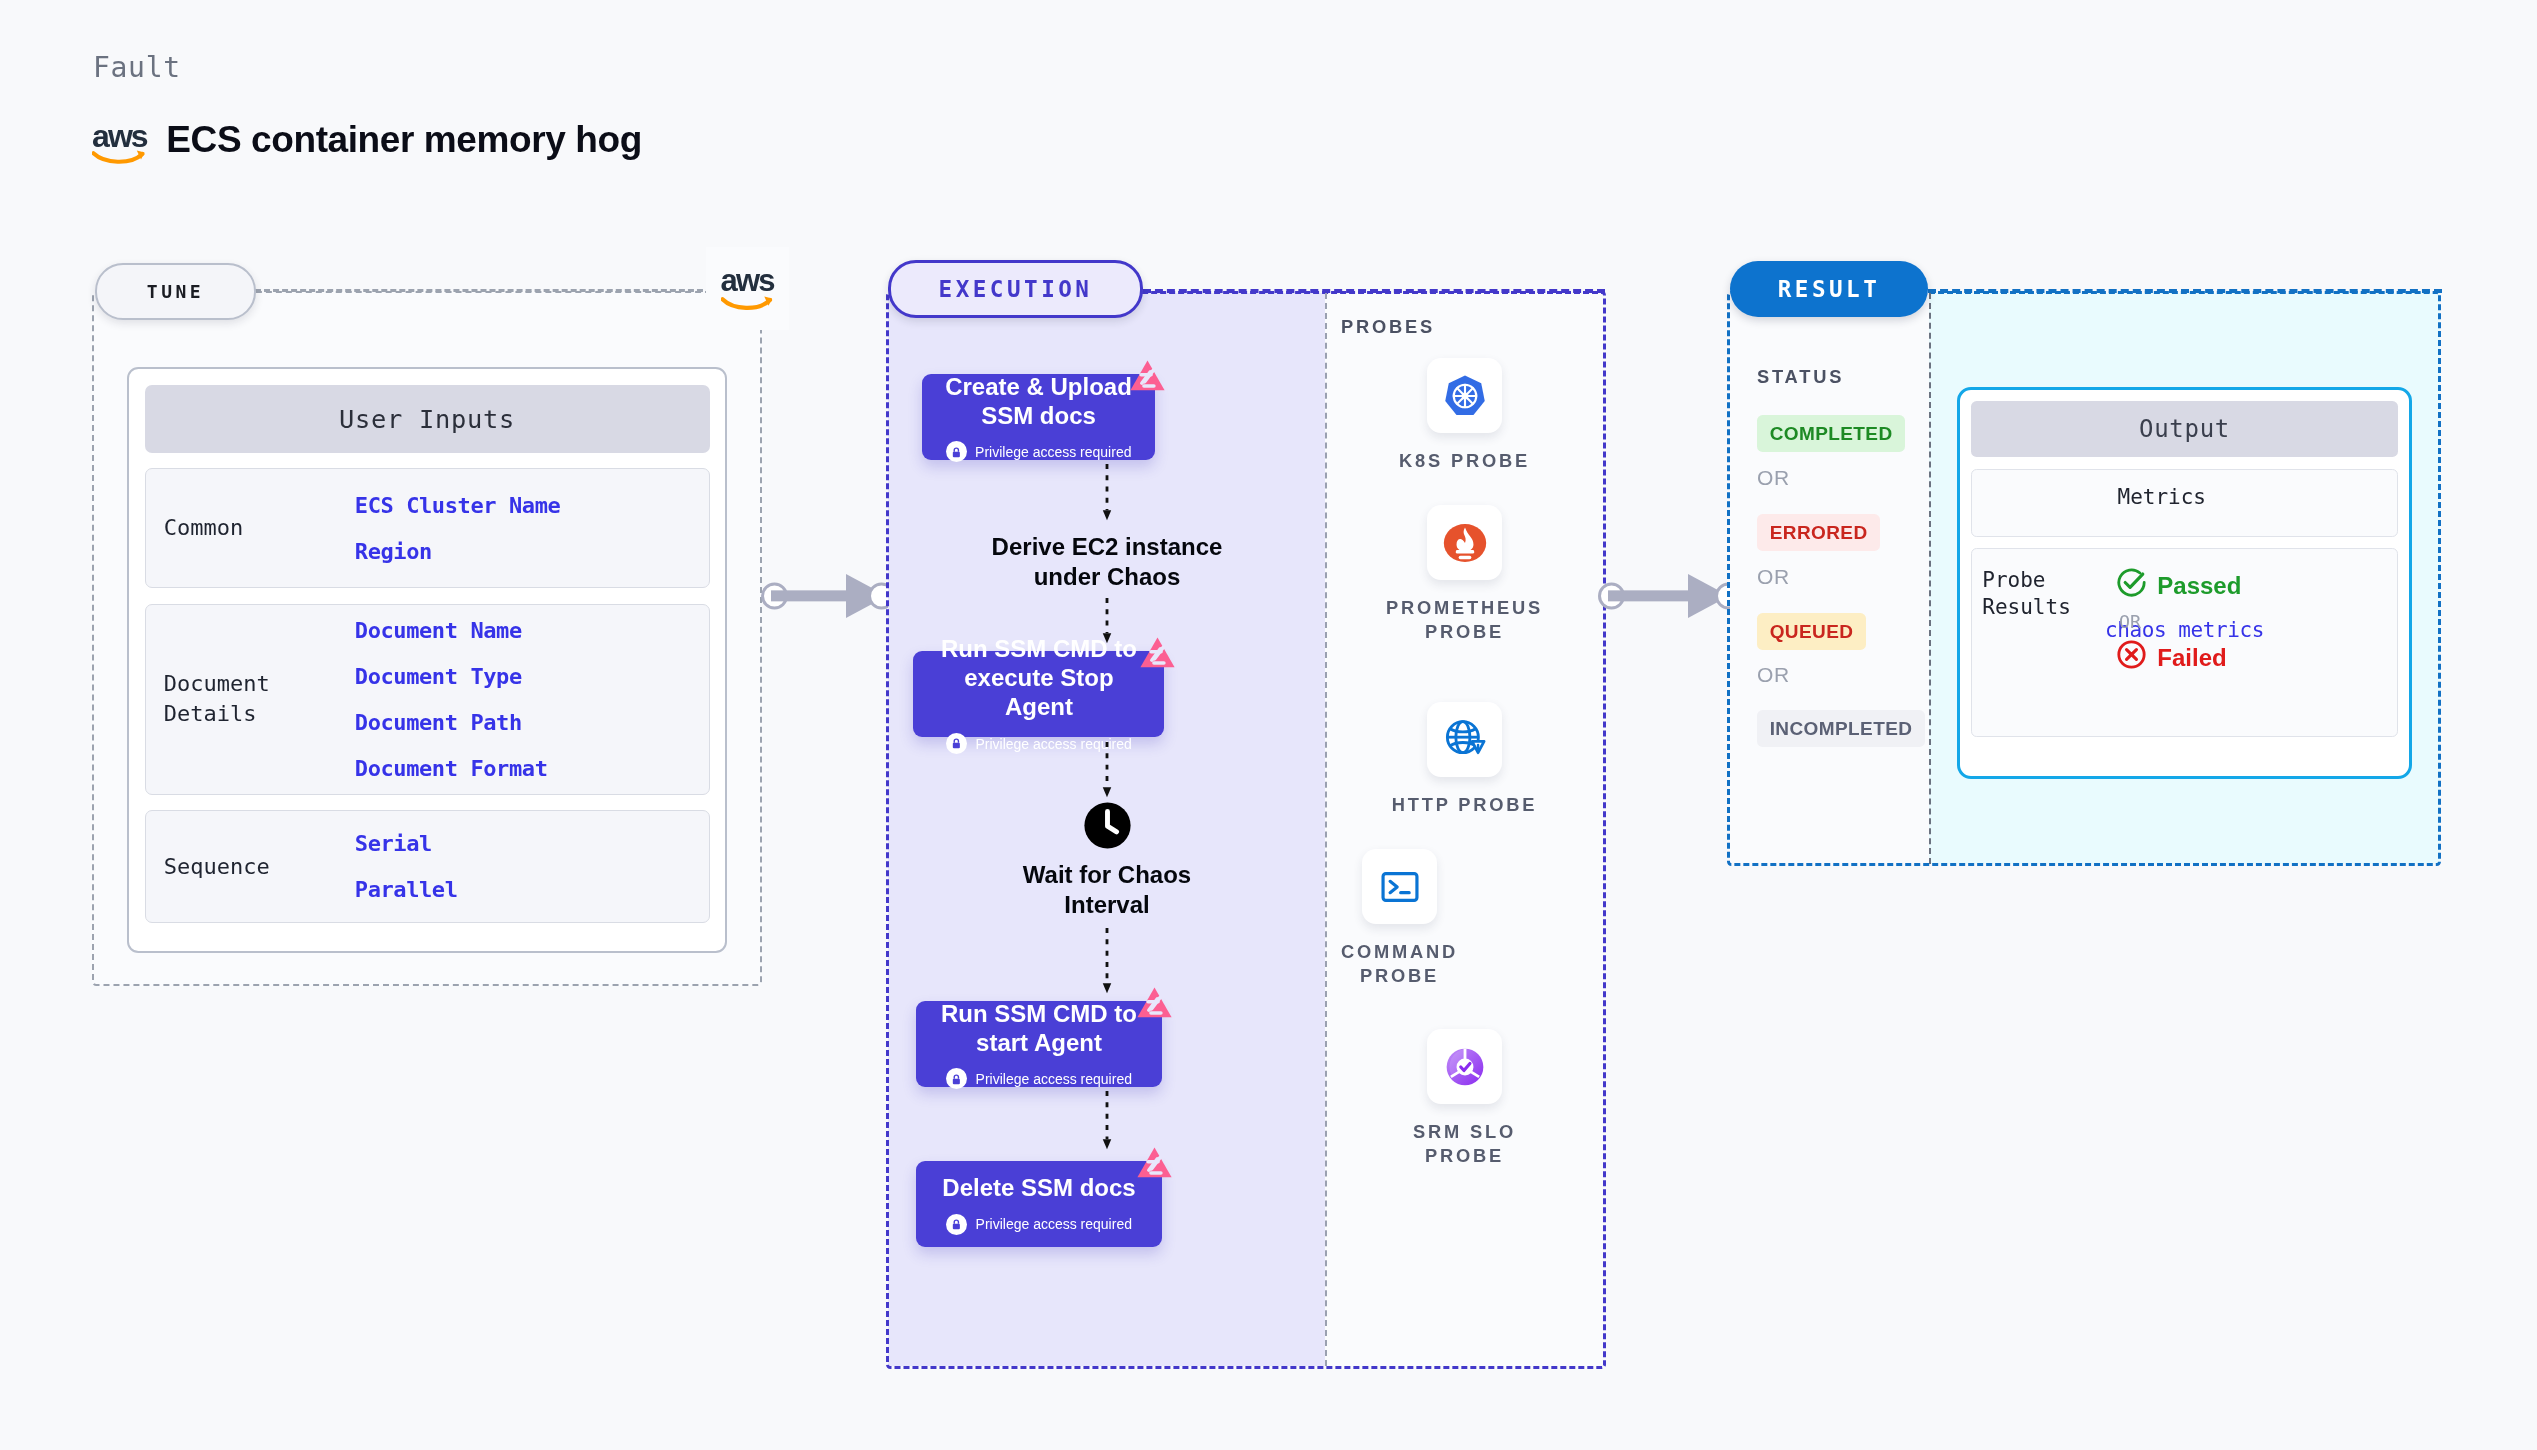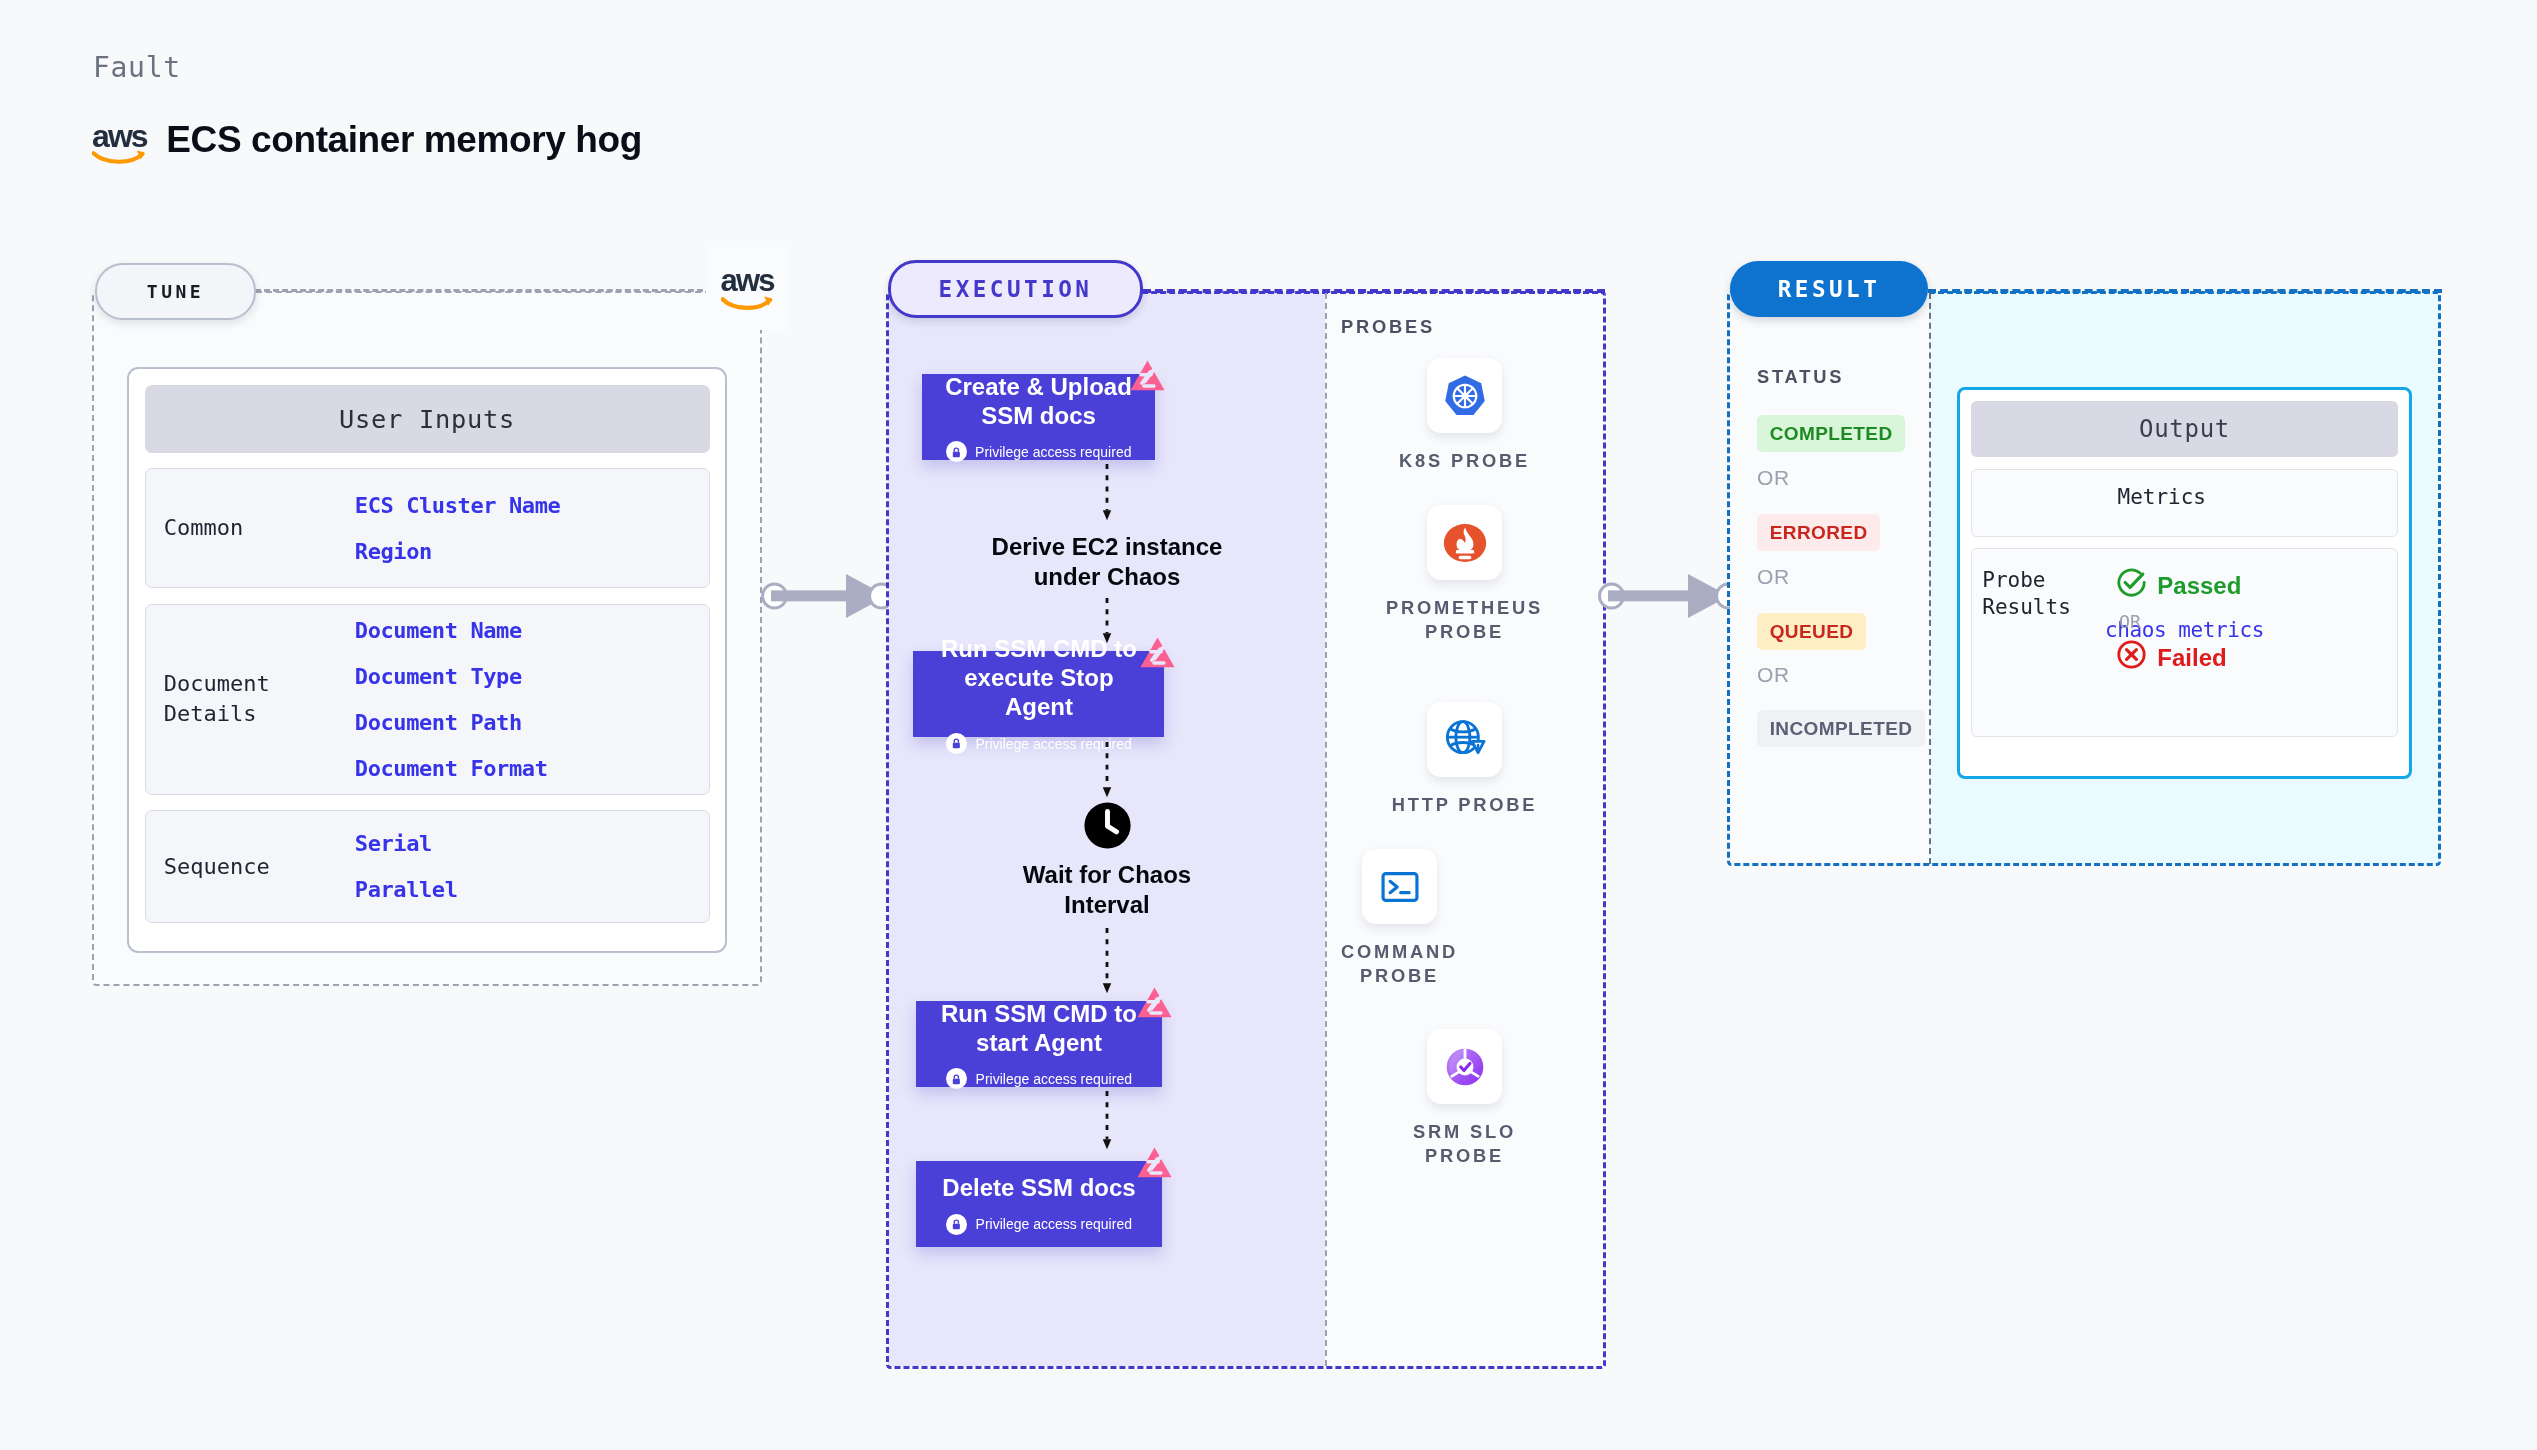--- a/index.html
+++ b/index.html
@@ -129,21 +129,21 @@
   .ui-values{display:flex;flex-direction:column;gap:21px;}
   .ui-value{
     font-family:"DejaVu Sans Mono","Liberation Mono",monospace;
     font-size:22px;color:#3633e8;font-weight:bold;letter-spacing:-0.4px;
   }
 
   
   #flow{position:absolute;left:888px;top:293px;width:438px;height:1073px;}
   .fnode{
     position:absolute;box-sizing:border-box;
-    background:#4a3fd6;border-radius:0;color:#fff;
+    background:#4a3fd6;border-radius:9px;color:#fff;
     display:flex;flex-direction:column;align-items:center;justify-content:center;
     box-shadow:0 7px 14px rgba(70,60,190,.22);
   }
   .fnode-title{font-size:24px;font-weight:bold;line-height:1.22;text-align:center;padding:0 18.3px;}
   .fnode-priv{display:flex;align-items:center;gap:8.5px;margin-top:11.3px;font-size:14px;}
   .lock-badge{
     width:21px;height:21px;border-radius:50%;background:#fff;
     display:flex;align-items:center;justify-content:center;
   }
   .lock-badge svg{display:block;}
@@ -181,21 +181,21 @@
     display:flex;align-items:center;justify-content:center;
     font-size:19px;font-weight:bold;letter-spacing:0.4px;padding:0 12.7px;height:37px;
   }
   .or-text{
     position:absolute;font-size:21px;color:#9aa0ae;letter-spacing:0.7px;
   }
 
   
   #output-card{
     position:absolute;left:1957px;top:387px;width:455px;height:392px;
-    box-sizing:border-box;background:#fff;border:3.5px solid #13a7e8;border-radius:8px;padding:11.3px;
+    box-sizing:border-box;background:#fff;border:3.5px solid #13a7e8;border-radius:14px;padding:11.3px;
   }
   .out-header{
     height:56px;background:#d8d9e4;border-radius:5.6px;
     display:flex;align-items:center;justify-content:center;
     font-family:"DejaVu Sans Mono","Liberation Mono",monospace;
     font-size:24px;color:#3a3f4d;letter-spacing:0.7px;
   }
   .out-row{
     margin-top:11.3px;box-sizing:border-box;background:#fafbfd;
     border:1.4px solid #e0e3ea;border-radius:5.6px;display:flex;align-items:center;padding:14px 10px;

